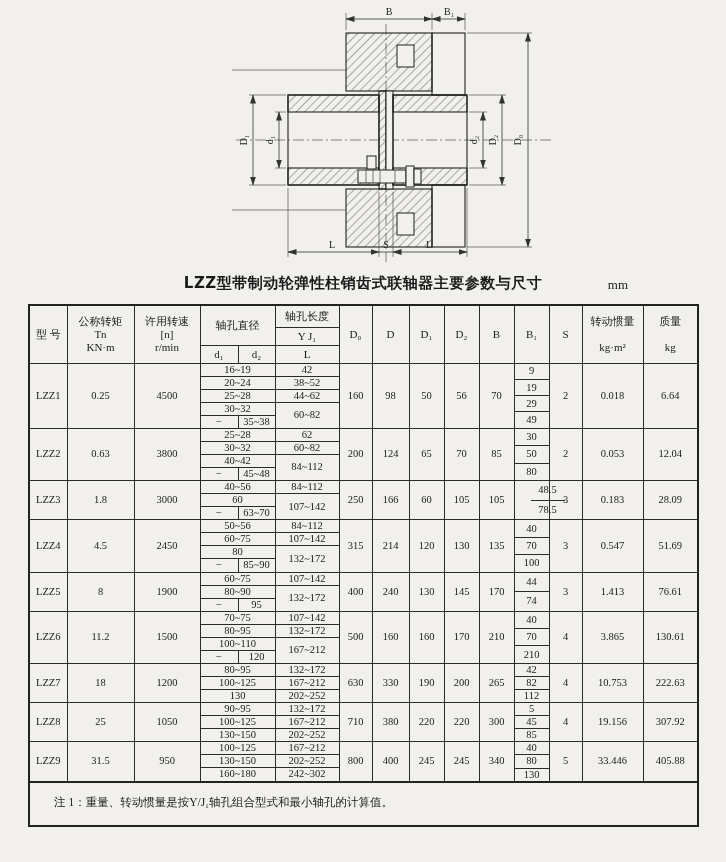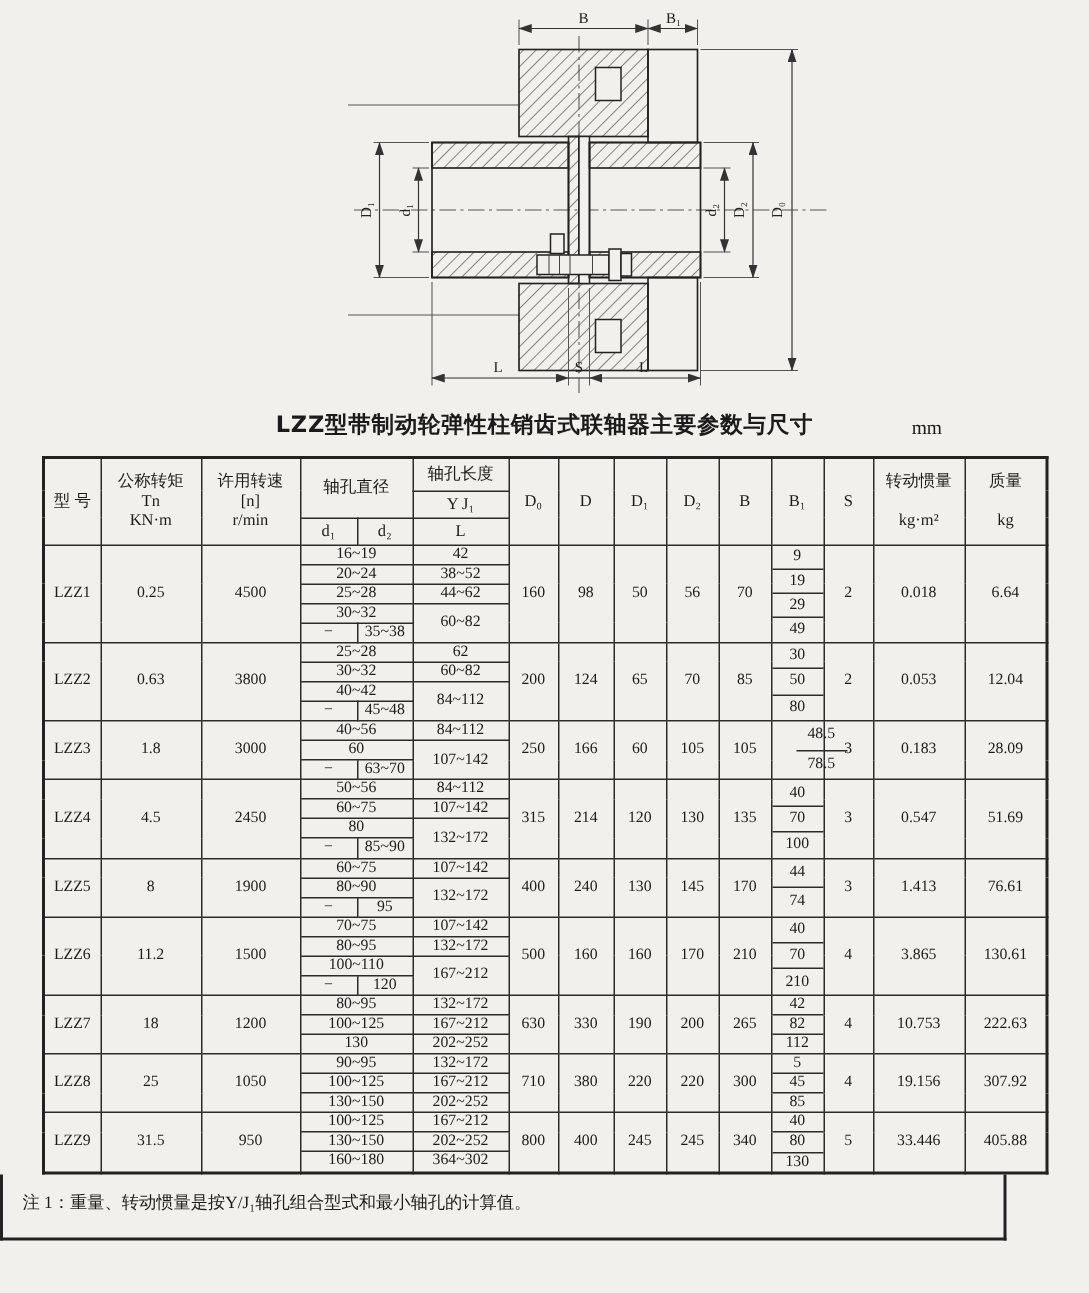--- a/index.html
+++ b/index.html
@@ -46,23 +46,23 @@
   .spec thead tr:nth-child(3) { height:18px; }
   .spec tbody tr { height:13px; }
   .pre { white-space:pre-line; }
   .b1cell { padding:0; }
   .b1stack { display:flex; flex-direction:column; width:100%; }
   .b1stack > div { flex:1; display:flex; align-items:center; justify-content:center; border-bottom:1px solid #2b2b2b; }
   .b1stack > div:last-child { border-bottom:none; }
 
   
   .notes {
-    box-sizing:border-box; width:671px; 
+    box-sizing:border-box; width:671px; margin-left:28px;
     border:2px solid #222; border-top:none;
-    padding:9px 10px 13px 13px;
+    padding:9px 10px 13px 24px;
     font-size:11.5px; line-height:1.8;
   }
   .notes .line2 { margin-left:27px; }
 </style>
 </head>
 <body>
 
 <div class="page">
 
   <div class="drawing-wrap">
@@ -490,21 +490,21 @@
             <td rowspan="3">5</td>
             <td rowspan="3">33.446</td>
             <td rowspan="3">405.88</td>
           </tr>
           <tr>
             <td colspan="2">130~150</td>
             <td>202~252</td>
           </tr>
           <tr>
             <td colspan="2">160~180</td>
-            <td>364~302</td>
+            <td>242~302</td>
           </tr>
         </tbody>
     </table>
   </div>
 
   <div class="notes">
     <div><span>注</span>&nbsp;<span>1：重量、转动惯量是按Y/J₁轴孔组合型式和最小轴孔的计算值。</span></div>
   </div>
 
 </div>

